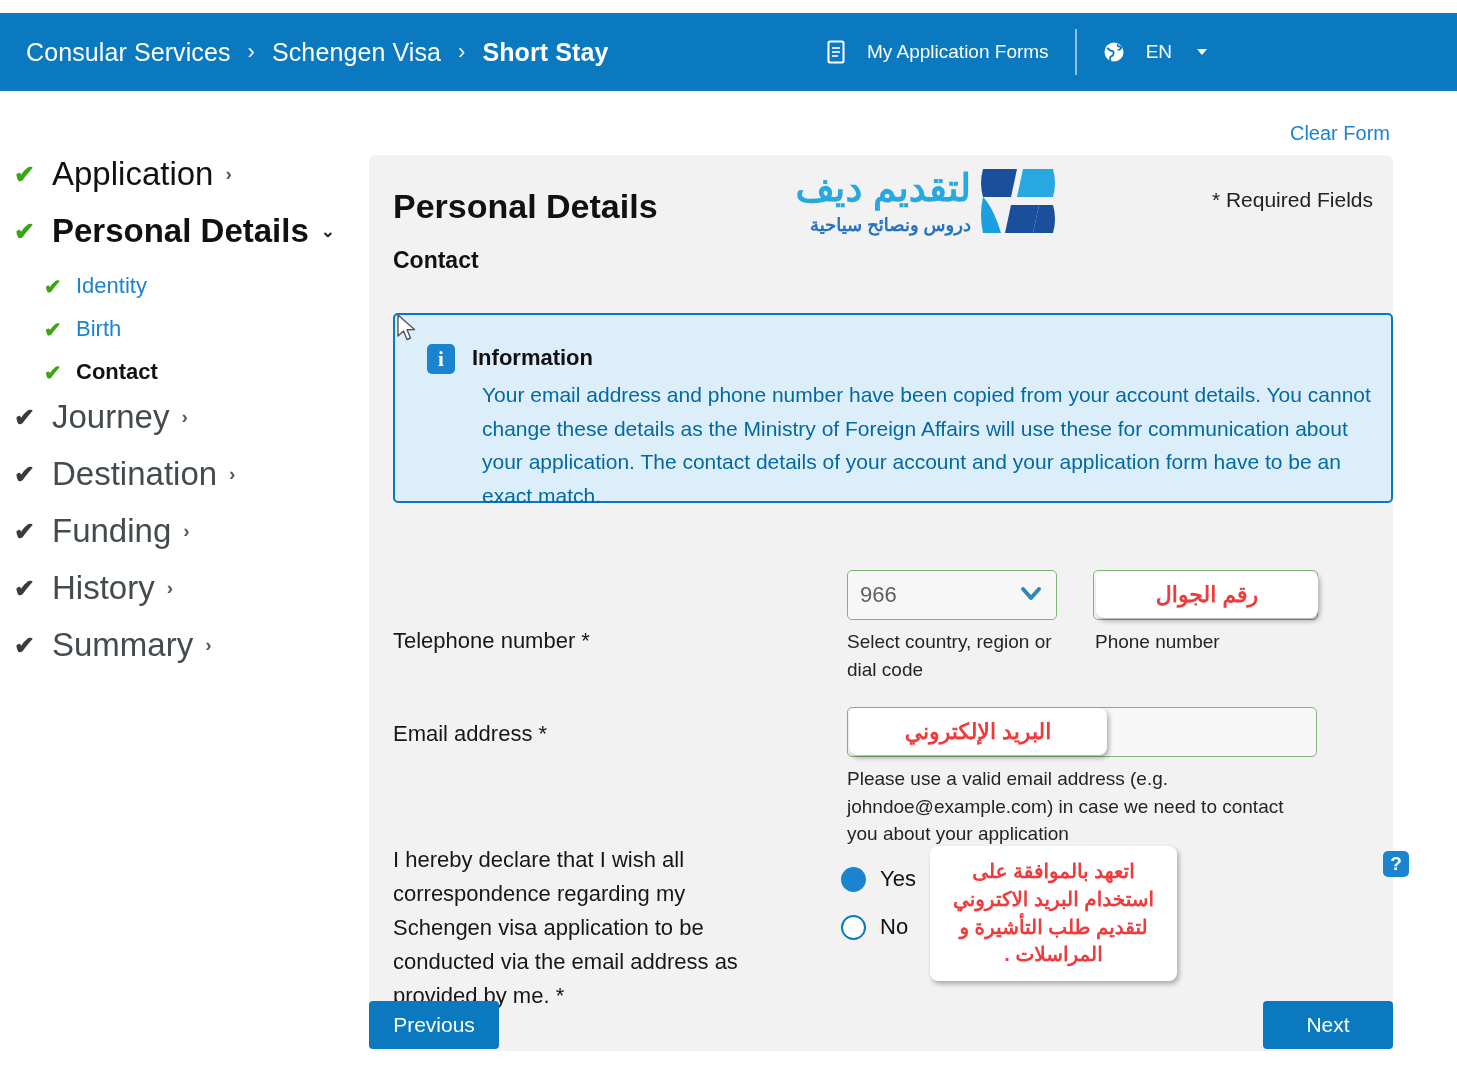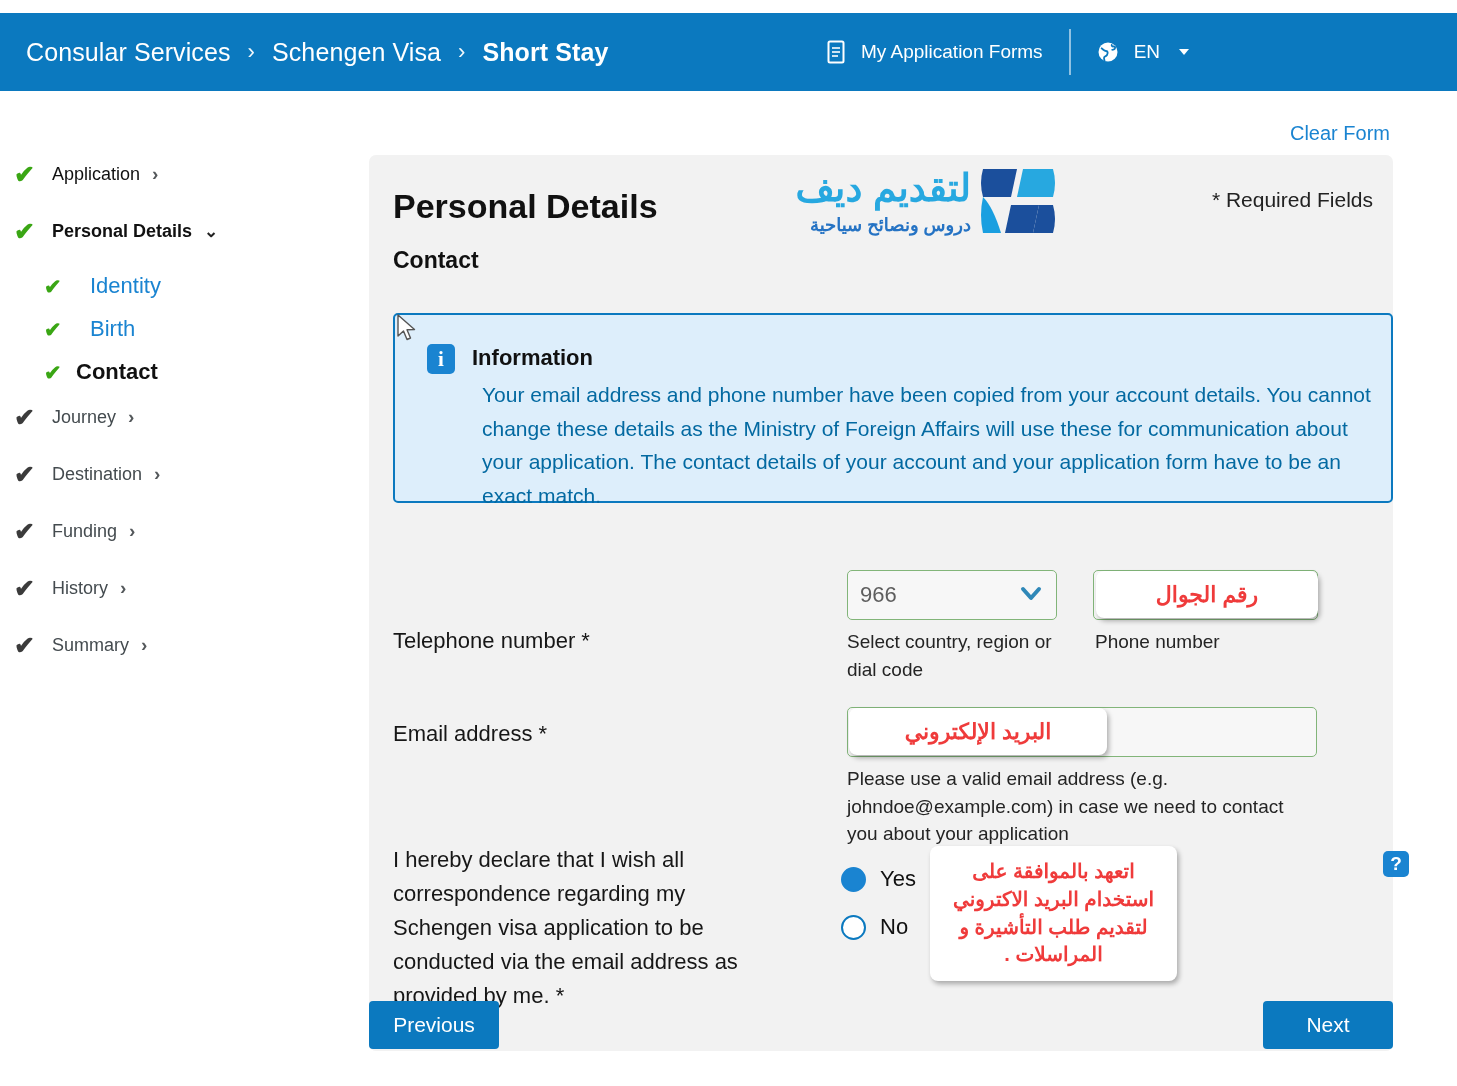--- a/index.html
+++ b/index.html
@@ -28,21 +28,21 @@
   #breadcrumb .sep {
     margin: 0 17px; font-size: 22px; opacity: .95;
     font-weight: 300;
   }
   #topnav {
     position: absolute; left: 800px; top: 0;
     height: 78px; display: flex; align-items: center;
     color: #fff; font-size: 19px;
   }
   .navitem {
-    display: flex; align-items: center; gap: 15px;
+    display: flex; align-items: center; gap: 21px;
     padding: 0 26px; height: 46px;
   }
   .navdiv { width: 1px; height: 46px; background: rgba(255,255,255,.55); }
   .caret {
     width: 0; height: 0; margin-left: 4px;
     border-left: 5px solid transparent;
     border-right: 5px solid transparent;
     border-top: 6px solid #fff;
   }
   .ico { display: inline-flex; align-items: center; }
@@ -64,24 +64,24 @@
   }
   .nav-row.sub { margin-bottom: 9px; height: 34px; padding-left: 30px; }
   .check {
     width: 26px; margin-right: 12px;
     font-size: 25px; line-height: 1;
     font-weight: bold;
   }
   .check.green { color: #3aa614; }
   .check.grey  { color: #3b3b3b; }
   .check.small { font-size: 21px; width: 22px; margin-right: 10px; }
-  .nav-label { font-size: 18px; color: #444b4f; }
+  .nav-label { font-size: 33px; color: #444b4f; }
   .nav-label.dark { color: #111; }
   .nav-label.bold { font-weight: bold; color: #111; }
-  .nav-label.link { color: #1a84d1; font-size: 22px; margin-left: 14px; }
+  .nav-label.link { color: #1a84d1; font-size: 22px; }
   .nav-label.sublabel-bold { font-weight: bold; color: #111; font-size: 22px; }
   .arrow {
     margin-left: 12px; font-size: 19px; color: #55595c; font-weight: bold;
   }
   .arrow.down { font-size: 17px; color: #222; }
 
   
   #card {
     position: absolute; left: 369px; top: 155px;
     width: 1024px; height: 896px;

